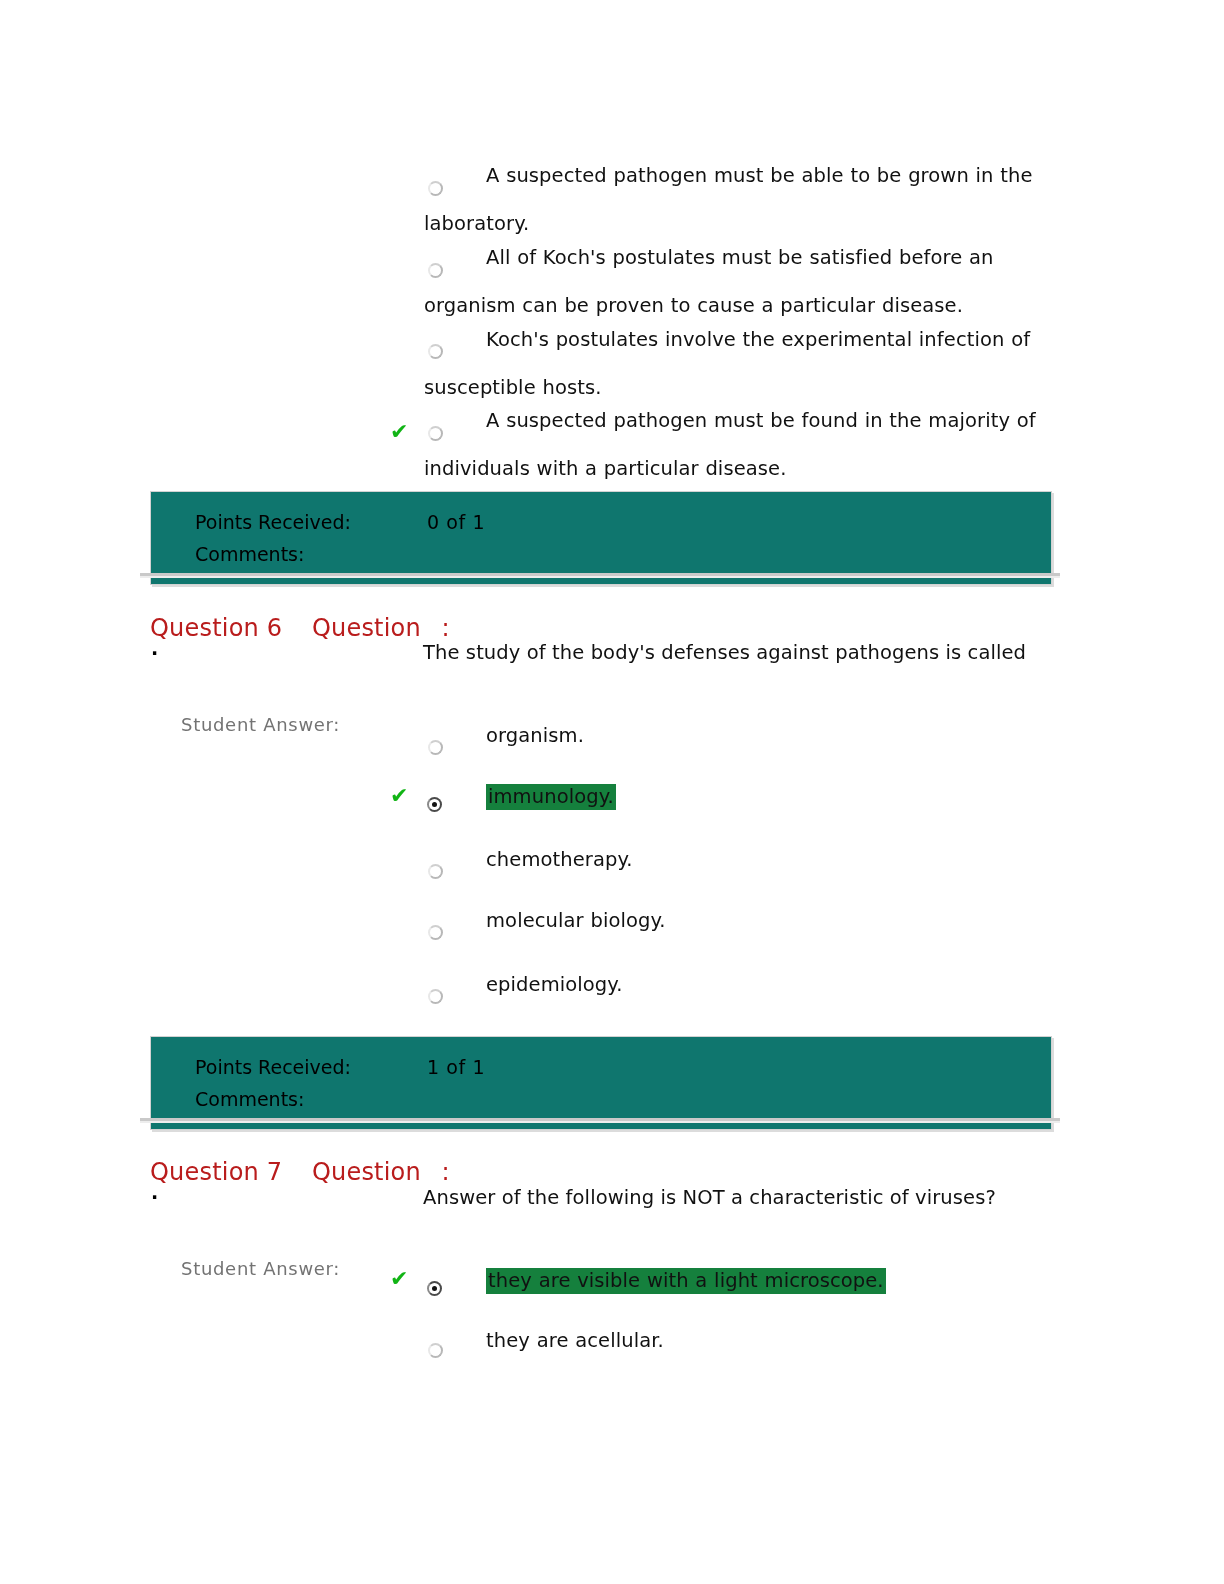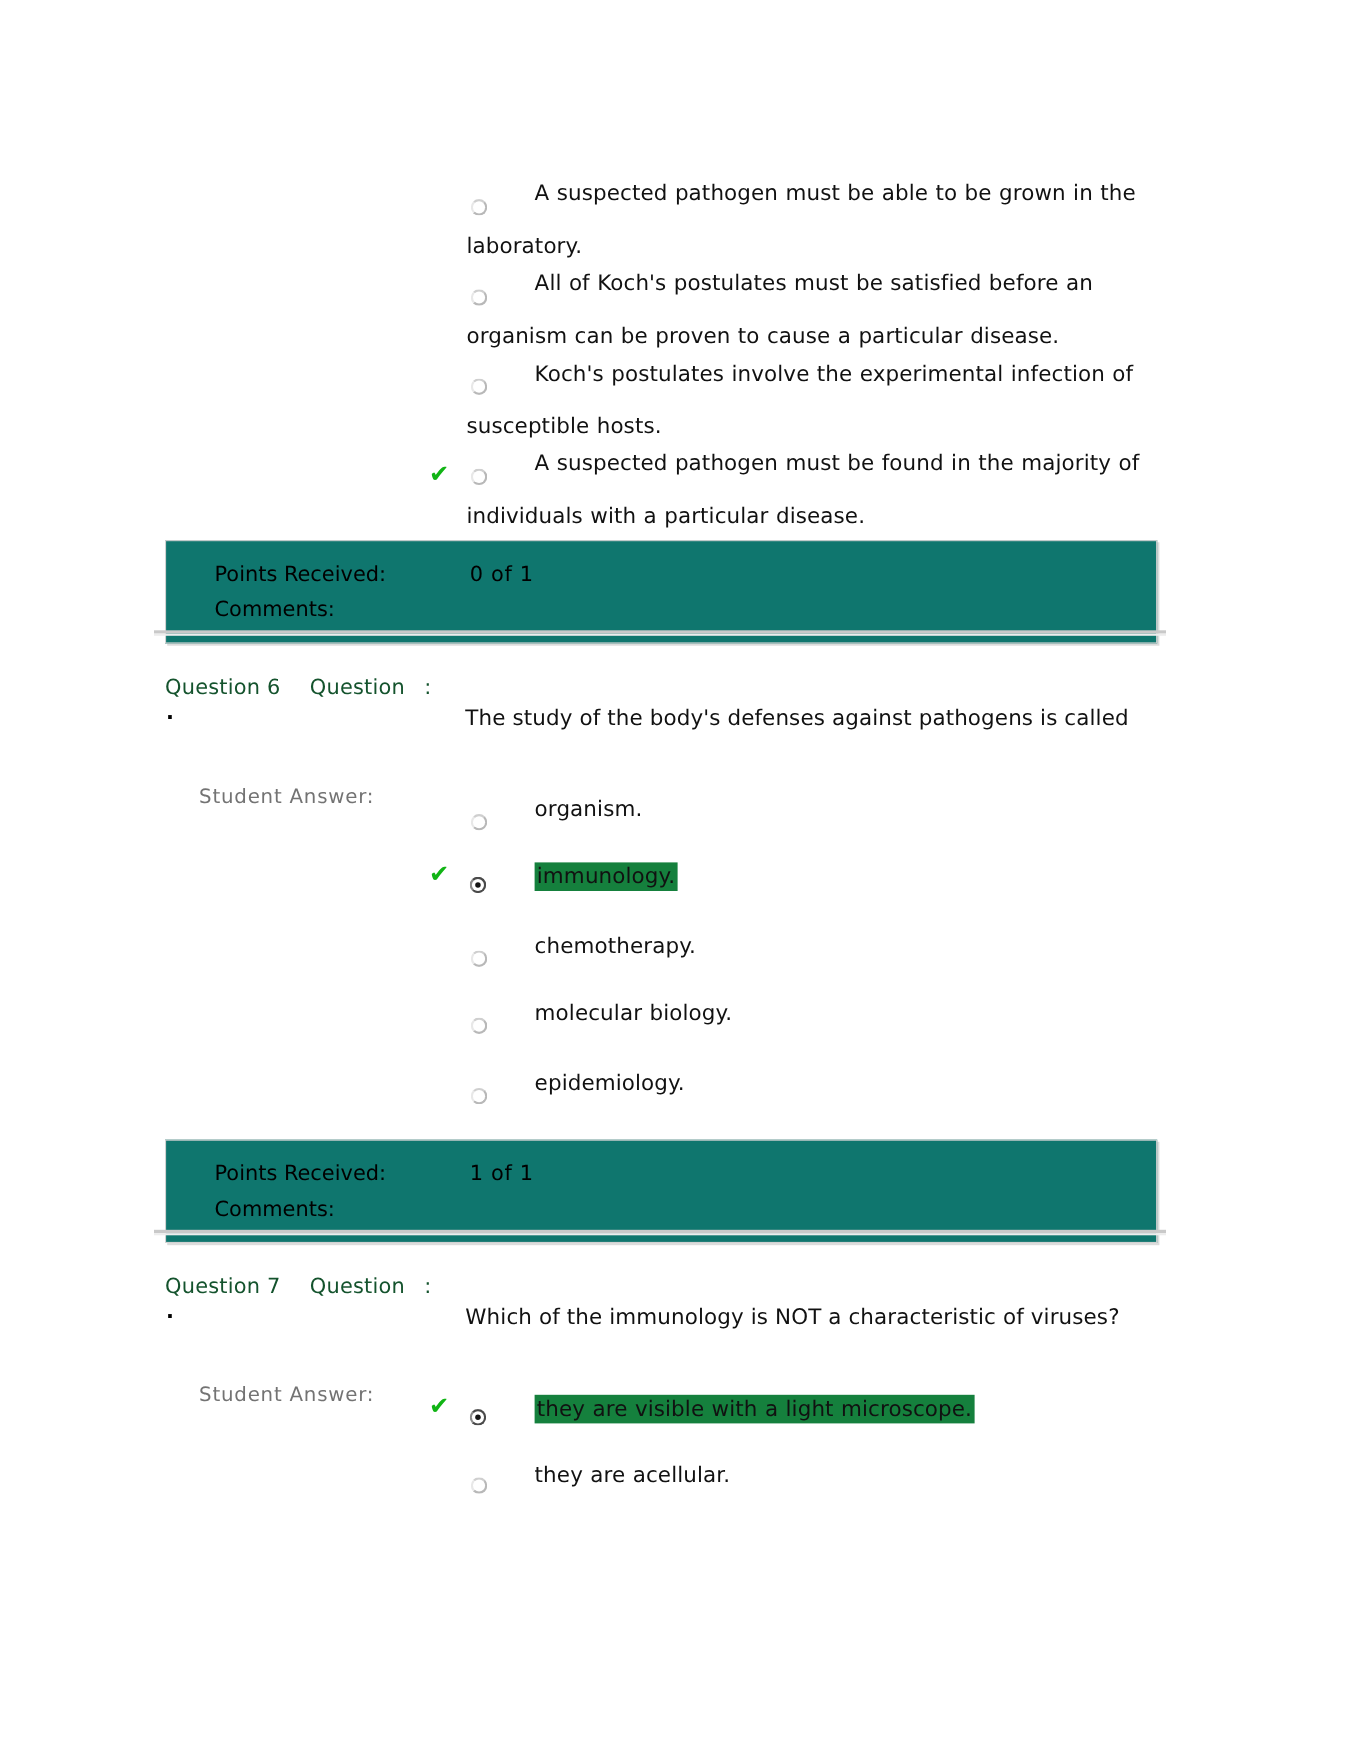--- a/index.html
+++ b/index.html
@@ -133,22 +133,22 @@
     left: 0; top: 3px;
     width: 100%;
     height: 2px;
     background: #ededed;
   }
 
   
   .q-number {
     position: absolute;
     left: 150px;
-    font-size: 19px;
-    color: #14532d;
+    font-size: 24px;
+    color: #b91c1c;
     white-space: nowrap;
     letter-spacing: 0.2px;
   }
   .q-bullet {
     position: absolute;
     left: 151px;
     font-size: 19px;
     color: #000;
     font-weight: bold;
   }
@@ -266,21 +266,21 @@
   <div class="divider" style="top:1118px;"></div>
 
   <div class="q-number" style="top:1158px;">
     <span>Question 7</span>
     <span style="display:inline-block;width:14px"></span>
     <span>Question</span>
     <span style="display:inline-block;width:5px"></span>
     <span>:</span>
   </div>
   <div class="q-bullet" style="top:1181px;">.</div>
-  <div class="q-text" style="top:1186px;">Which of the immunology is NOT a characteristic of viruses?</div>
+  <div class="q-text" style="top:1186px;">Answer of the following is NOT a characteristic of viruses?</div>
 
   <div class="student-answer-label" style="top:1258px;">Student Answer:</div>
 
   <div class="abs">
 
     <div class="tick" style="left:390px; top:1268px;">✔</div>
     <div class="radio checked" style="left:427px; top:1281px;"></div>
     <div class="option-row" style="top:1257px;">
       <div class="option-text">
         <span class="hl">they are visible with a light microscope.</span>

